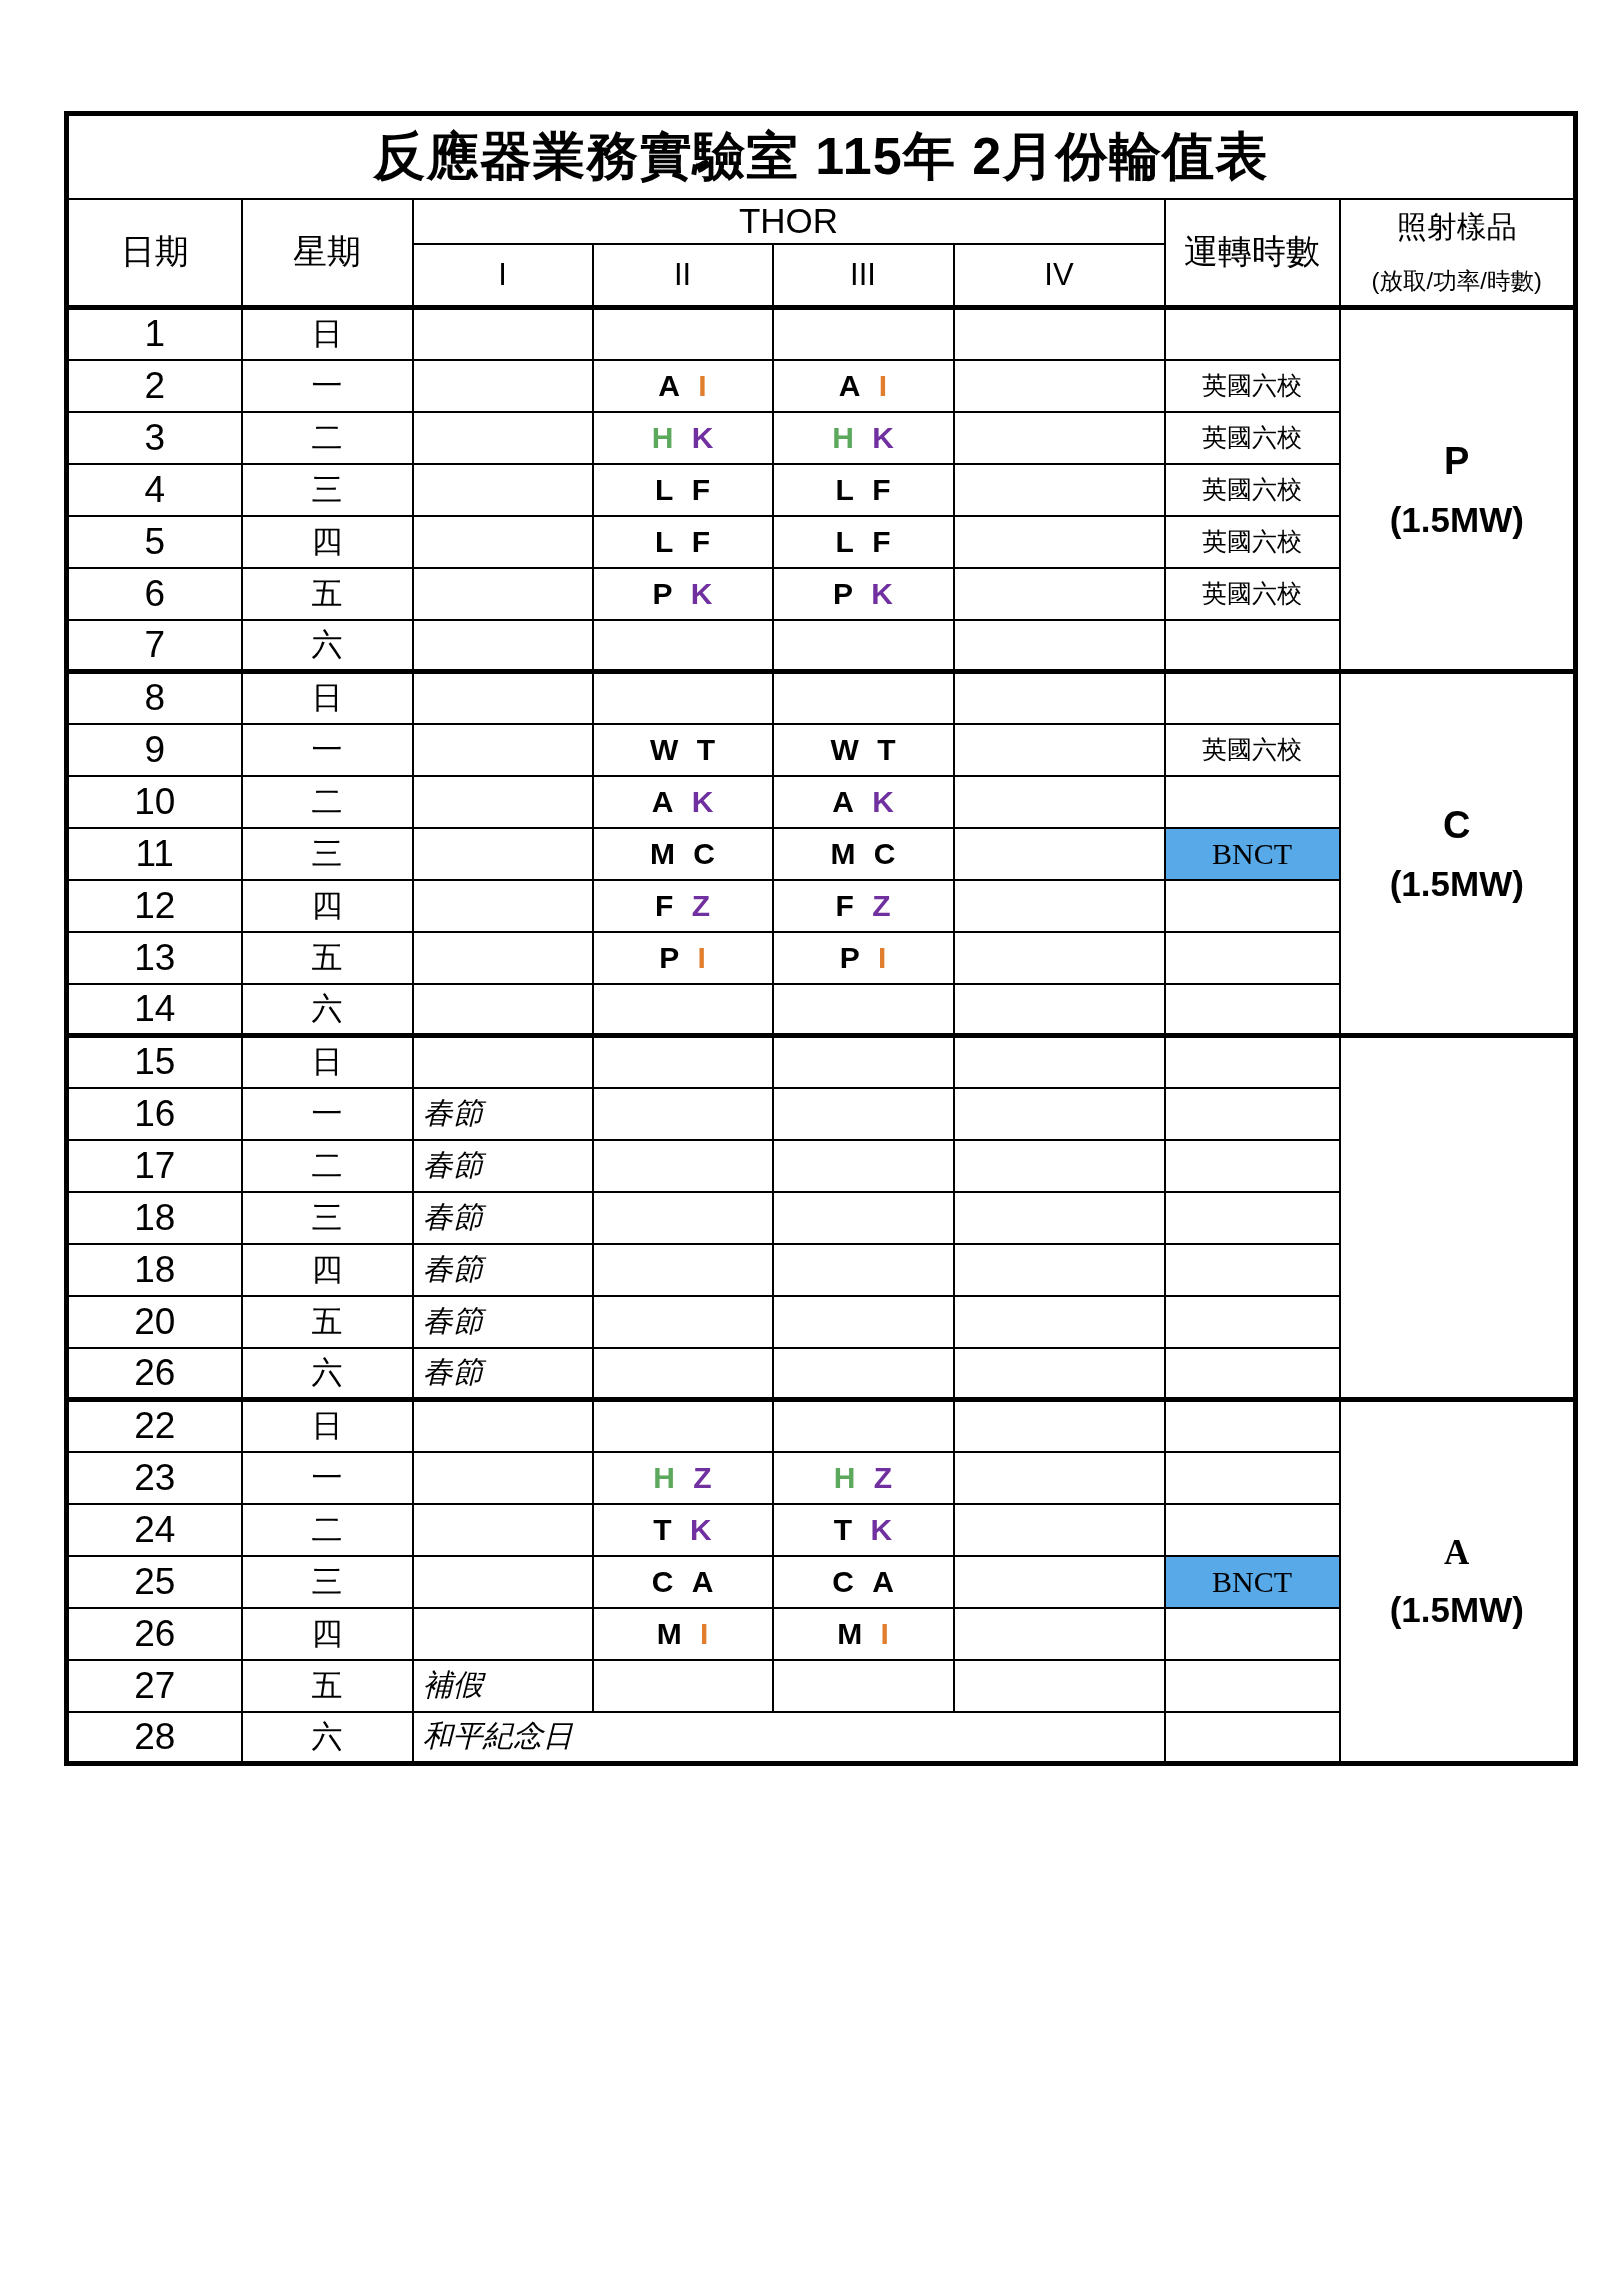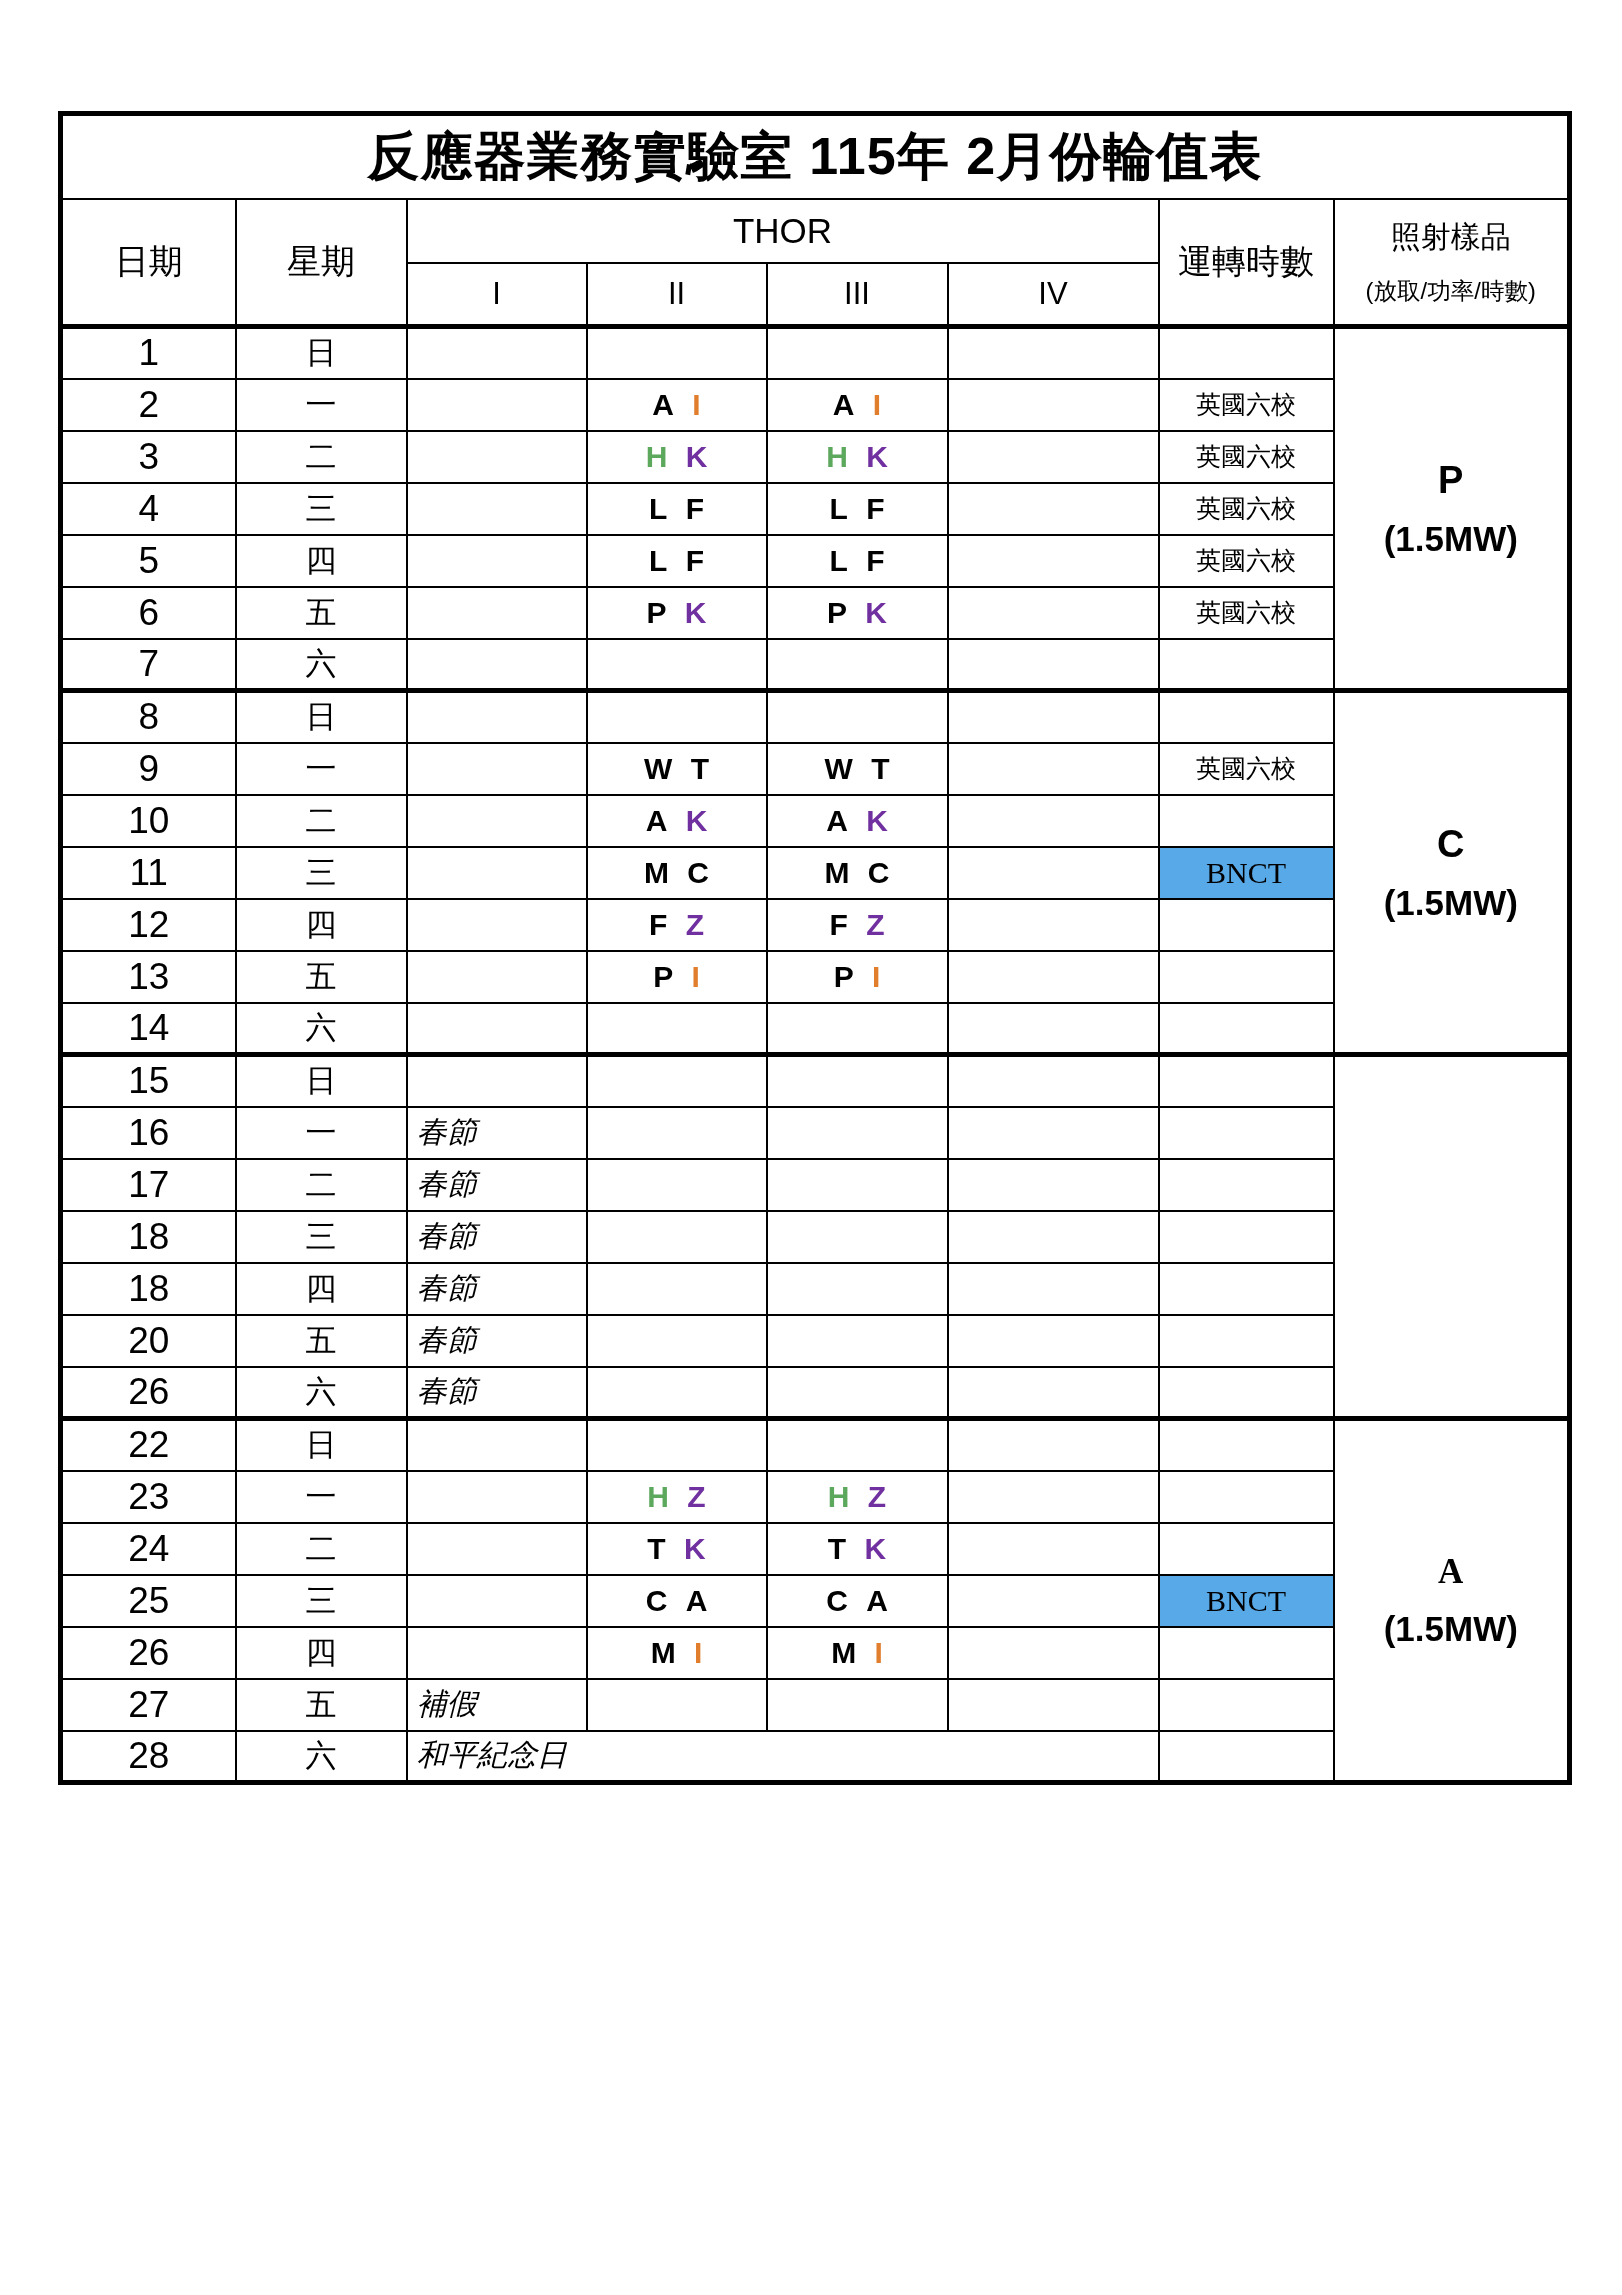--- a/index.html
+++ b/index.html
@@ -3,21 +3,21 @@
 <meta charset="utf-8">
 <style>
   html, body { margin: 0; padding: 0; }
   body {
     width: 1622px; height: 2295px;
     background: #ffffff;
     position: relative;
     font-family: "Liberation Sans", sans-serif;
     color: #000;
   }
-  .sheet { position: absolute; left: 58px; top: 111px; }
+  .sheet { position: absolute; left: 64px; top: 111px; }
 
   table.roster {
     border-collapse: collapse;
     table-layout: fixed;
     border: 5.9px solid #000;
   }
   table.roster td {
     border: 2.6px solid #000;
     padding: 0;
     text-align: center;
@@ -76,21 +76,21 @@
       <col style="width:180px">
       <col style="width:181px">
       <col style="width:211px">
       <col style="width:175px">
       <col style="width:236px">
     </colgroup>
     <tbody>
       <tr style="height:85px">
         <td colspan="8" class="title-cell">反應器業務實驗室 115年 2月份輪值表</td>
       </tr>
-      <tr style="height:64px">
+      <tr style="height:45px">
         <td rowspan="2" class="hdr">日期</td>
         <td rowspan="2" class="hdr">星期</td>
         <td colspan="4" class="thor">THOR</td>
         <td rowspan="2" class="hdr">運轉時數</td>
         <td rowspan="2" class="sample-hdr">
           <div class="line1">照射樣品</div>
           <div class="line2">(放取/功率/時數)</div>
         </td>
       </tr>
       <tr style="height:64px">

